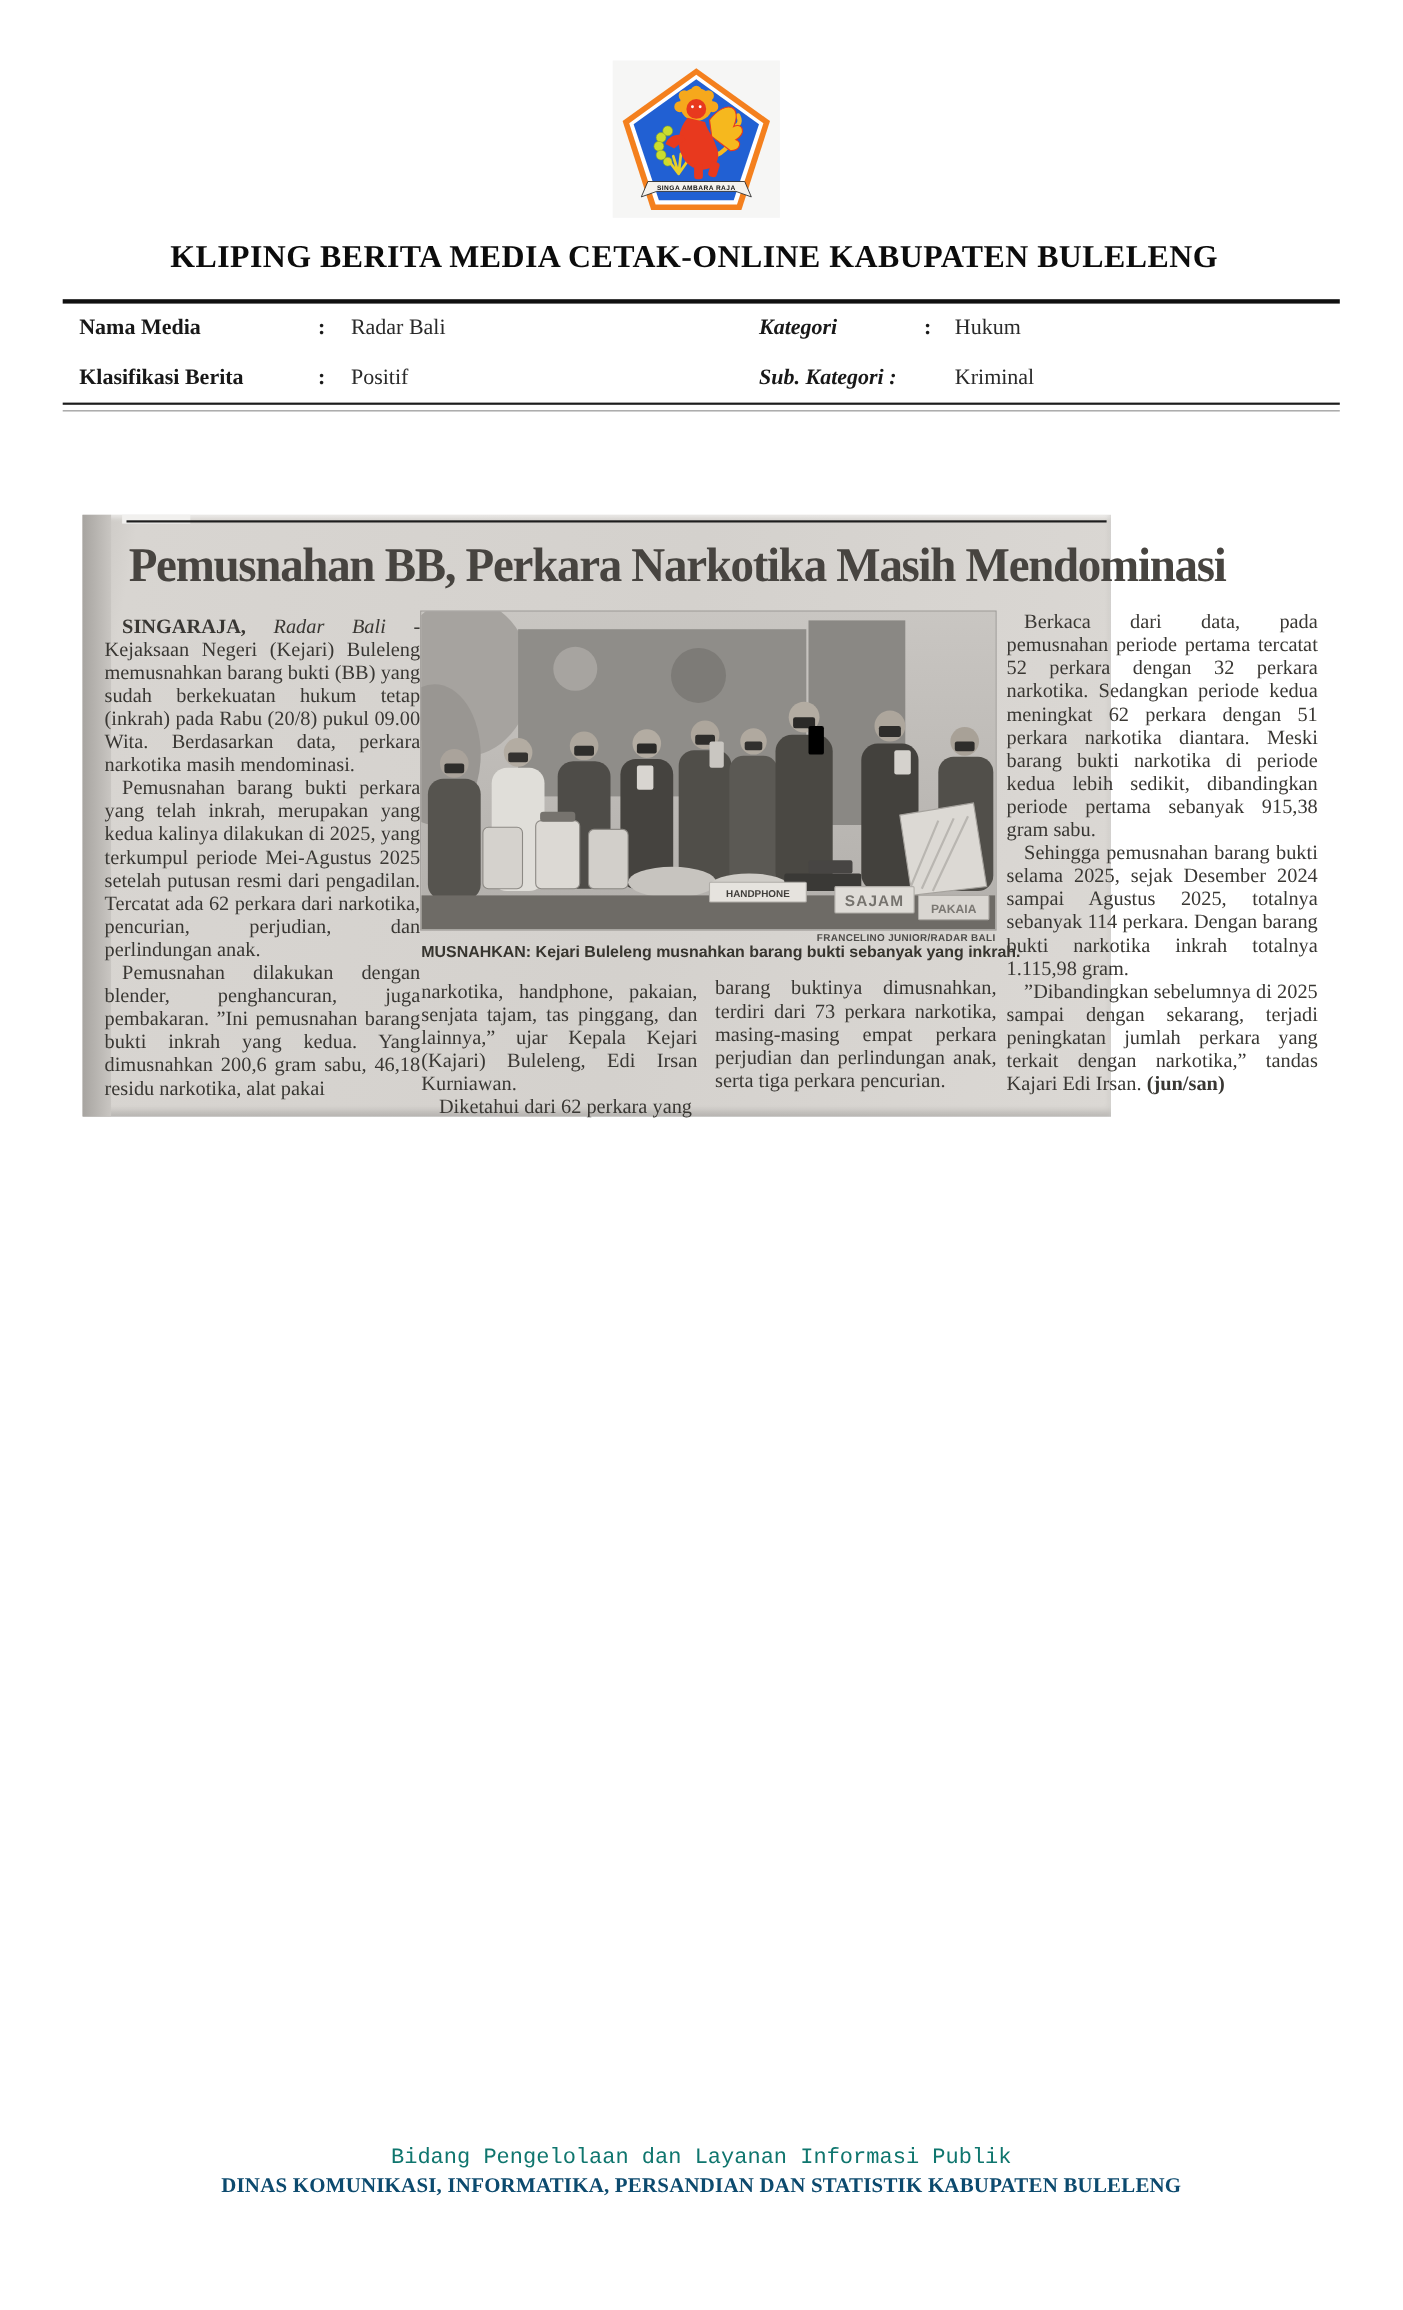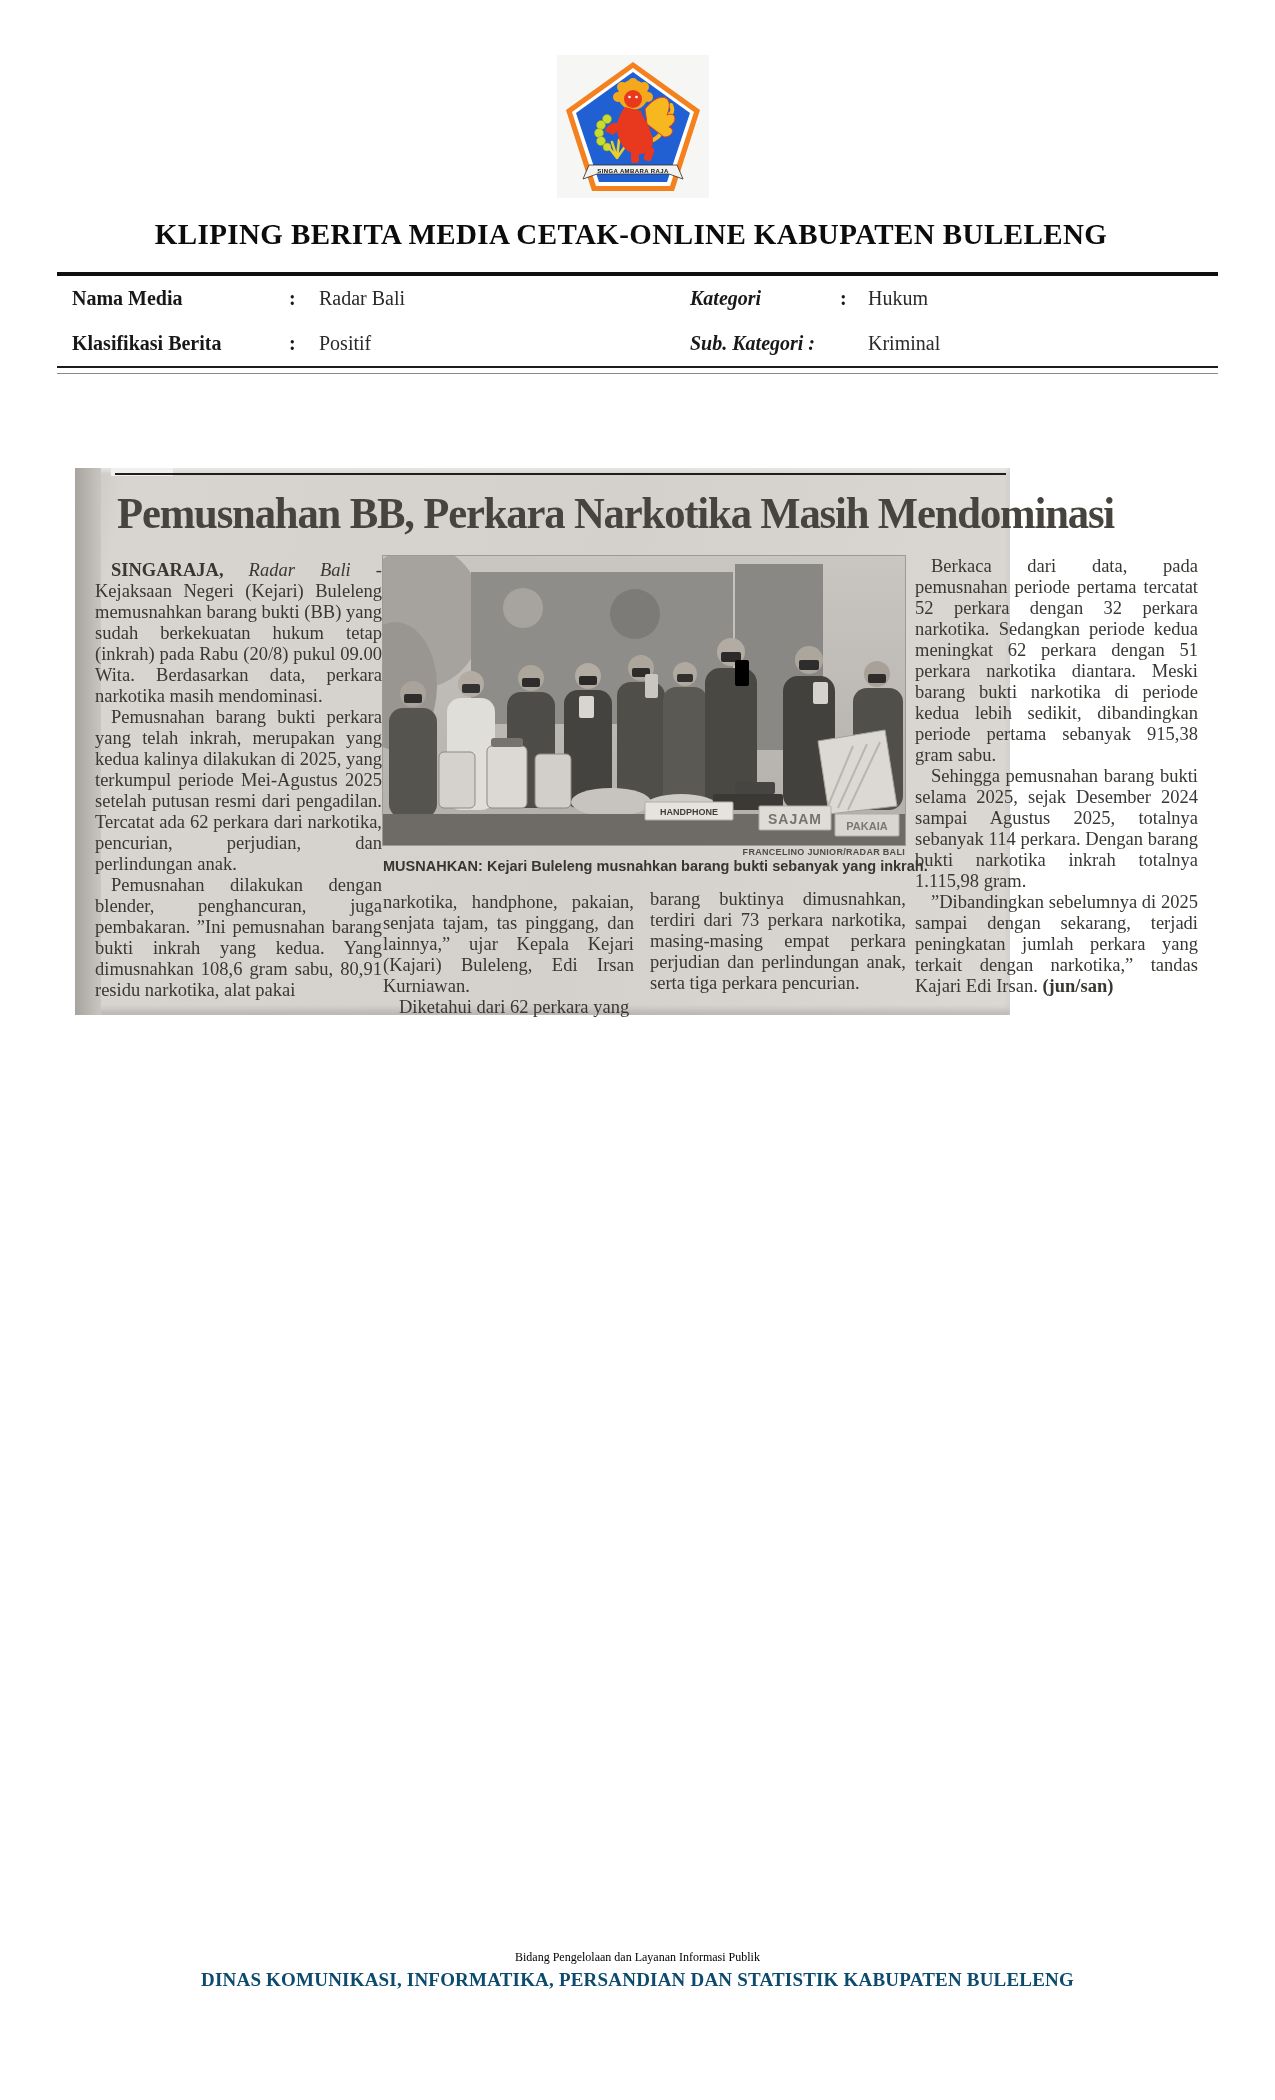--- a/index.html
+++ b/index.html
@@ -51,21 +51,21 @@
   .photo{position:absolute;left:308px;top:88px;width:522px;height:289px;outline:1px solid #9d9a96;}
   .credit{position:absolute;left:308px;top:379px;width:522px;text-align:right;
           font-family:"Liberation Sans", sans-serif;font-size:9px;font-weight:bold;
           letter-spacing:.3px;color:#4d4b48;}
   .caption{position:absolute;left:308px;top:390px;width:545px;
            font-family:"Liberation Sans", sans-serif;font-size:14.5px;font-weight:bold;
            color:#37352f;}
 
   
   .footer{position:absolute;left:0;top:1950px;width:1275px;text-align:center;}
-  .footer-line1{font-family:Liberation Serif, serif;font-size:12px;color:#000000;}
+  .footer-line1{font-family:Liberation Mono, monospace;font-size:20px;color:#0f766e;}
   .footer-line2{margin-top:4px;font-family:"Liberation Serif", serif;font-size:19px;
                 font-weight:bold;letter-spacing:.2px;color:#0c4a6e;}
 </style>
 </head>
 <body>
 
 <div class="page">
 
   <div class="logo-wrap">
     <svg width="140" height="132" viewBox="0 0 140 132">
@@ -134,21 +134,21 @@
   <div class="clipping">
     <div class="clip-edge-left"></div>
     <div class="clip-notch"></div>
     <div class="clip-rule-top"></div>
 
     <h2 class="headline">Pemusnahan BB, Perkara Narkotika Masih Mendominasi</h2>
 
     <div class="col col1">
       <p class="ind"><span class="dateline">SINGARAJA,</span><span class="source"> Radar Bali</span><span> - Kejaksaan Negeri (Kejari) Buleleng memusnahkan barang bukti (BB) yang sudah berkekuatan hukum tetap (inkrah) pada Rabu (20/8) pukul 09.00 Wita. Berdasarkan data, perkara narkotika masih mendominasi.</span></p>
       <p class="ind">Pemusnahan barang bukti perkara yang telah inkrah, merupakan yang kedua kalinya dilakukan di 2025, yang terkumpul periode Mei-Agustus 2025 setelah putusan resmi dari pengadilan. Tercatat ada 62 perkara dari narkotika, pencurian, perjudian, dan perlindungan anak.</p>
-      <p class="ind">Pemusnahan dilakukan dengan blender, penghancuran, juga pembakaran. ”Ini pemusnahan barang bukti inkrah yang kedua. Yang dimusnahkan 108,6 gram sabu, 80,91 residu narkotika, alat pakai</p>
+      <p class="ind">Pemusnahan dilakukan dengan blender, penghancuran, juga pembakaran. ”Ini pemusnahan barang bukti inkrah yang kedua. Yang dimusnahkan 200,6 gram sabu, 46,18 residu narkotika, alat pakai</p>
     </div>
 
     <div class="photo">
       <svg width="522" height="289" viewBox="0 0 522 289">
         <defs>
           <linearGradient id="pg" x1="0" y1="0" x2="0" y2="1">
             <stop offset="0" stop-color="#c9c6c2"></stop>
               <stop offset="1" stop-color="#b2afab"></stop>
           </linearGradient>
         </defs>

